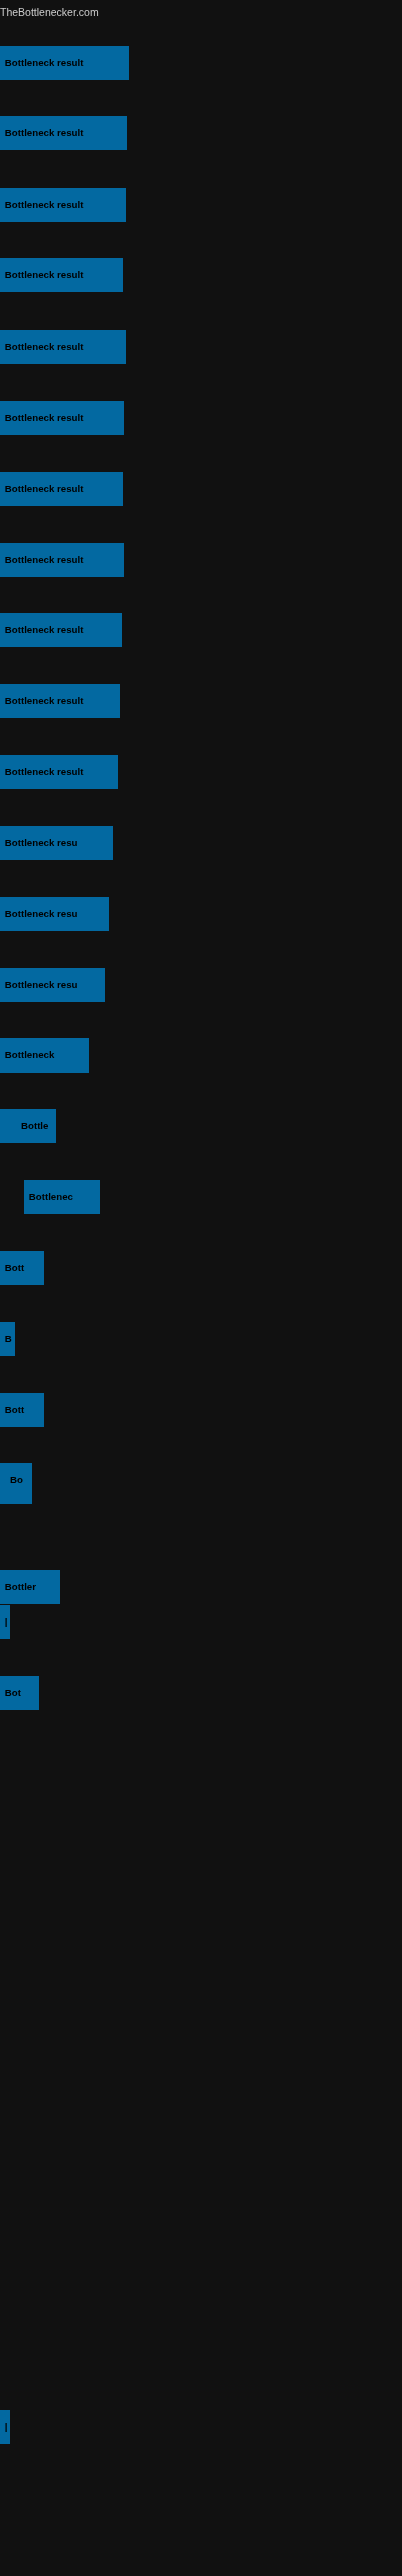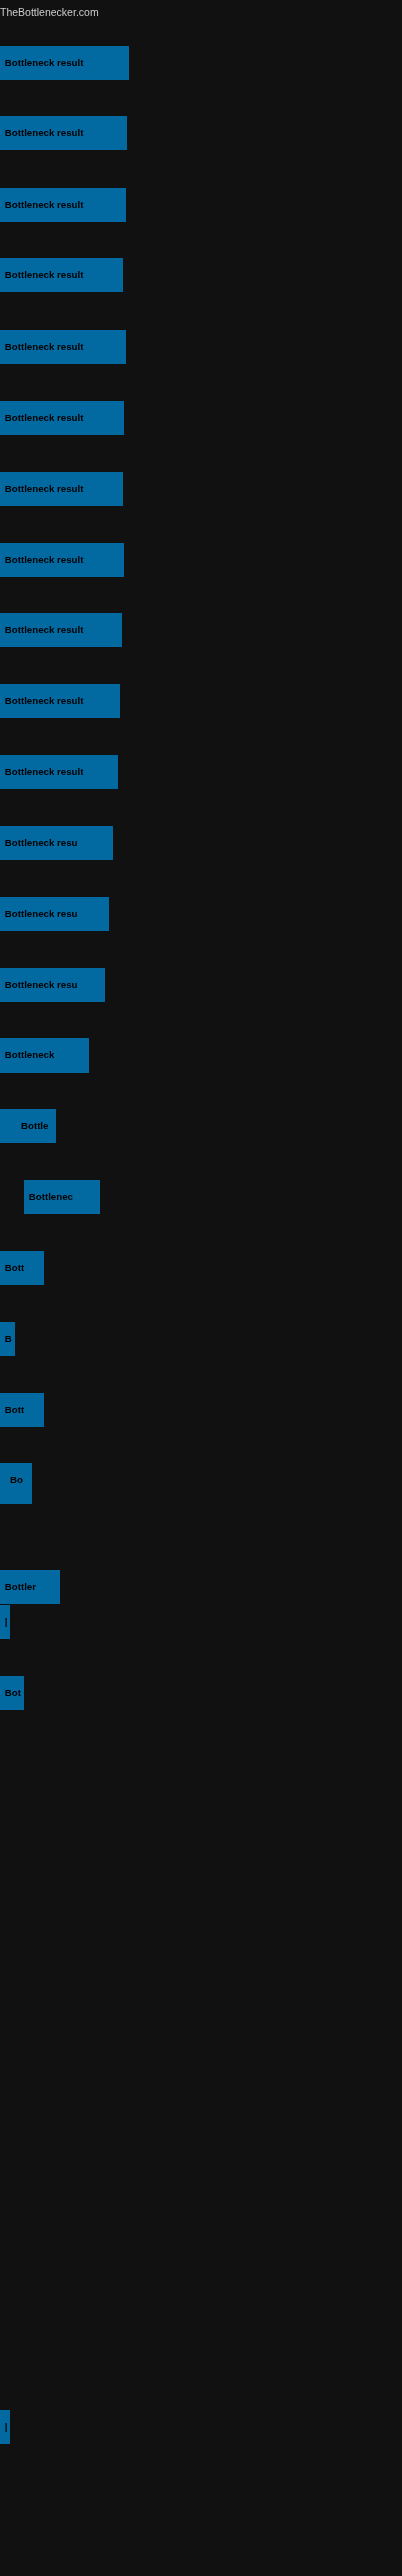--- a/index.html
+++ b/index.html
@@ -56,15 +56,15 @@
 <div class="bottleneck-badge" style="top: 968px; width: 105px; height: 34px; line-height: 34px; padding: 0px 4.8px;">Bottleneck resu</div>
 <div class="bottleneck-badge" style="top: 1038px; width: 89px; height: 35px; line-height: 34px; padding: 0px 4.8px;">Bottleneck</div>
 <div class="bottleneck-badge" style="top: 1109px; width: 56px; height: 34px; line-height: 34px; padding: 0px 21px;">Bottle</div>
 <div class="bottleneck-badge" style="top: 1180px; width: 76px; height: 34px; line-height: 34px; padding: 0px 4.8px; margin-left: 24px;">Bottlenec</div>
 <div class="bottleneck-badge" style="top: 1251px; width: 44px; height: 34px; line-height: 34px; padding: 0px 4.8px;">Bott</div>
 <div class="bottleneck-badge" style="top: 1322px; width: 14.5px; height: 34px; line-height: 34px; padding: 0px 4.8px;">B</div>
 <div class="bottleneck-badge" style="top: 1393px; width: 44px; height: 34px; line-height: 34px; padding: 0px 4.8px;">Bott</div>
 <div class="bottleneck-badge" style="top: 1463px; width: 32px; height: 41px; line-height: 34px; padding: 0px 10px;">Bo</div>
 <div class="bottleneck-badge" style="top: 1534px; width: 60px; height: 34px; line-height: 34px; padding: 0px 4.8px; margin-top: 36px;">Bottler</div>
 <div class="bottleneck-badge" style="top: 1605px; width: 9.7px; height: 34px; line-height: 34px; padding: 0px 4.8px;">|</div>
-<div class="bottleneck-badge" style="top: 1676px; width: 24px; height: 34px; line-height: 34px; padding: 0px 4.8px;">Bot</div>
+<div class="bottleneck-badge" style="top: 1676px; width: 39px; height: 34px; line-height: 34px; padding: 0px 4.8px;">Bot</div>
 <div class="bottleneck-badge" style="top: 2410px; width: 9.7px; height: 34px; line-height: 34px; padding: 0px 4.8px;">|</div>
 
 
 </body></html>

